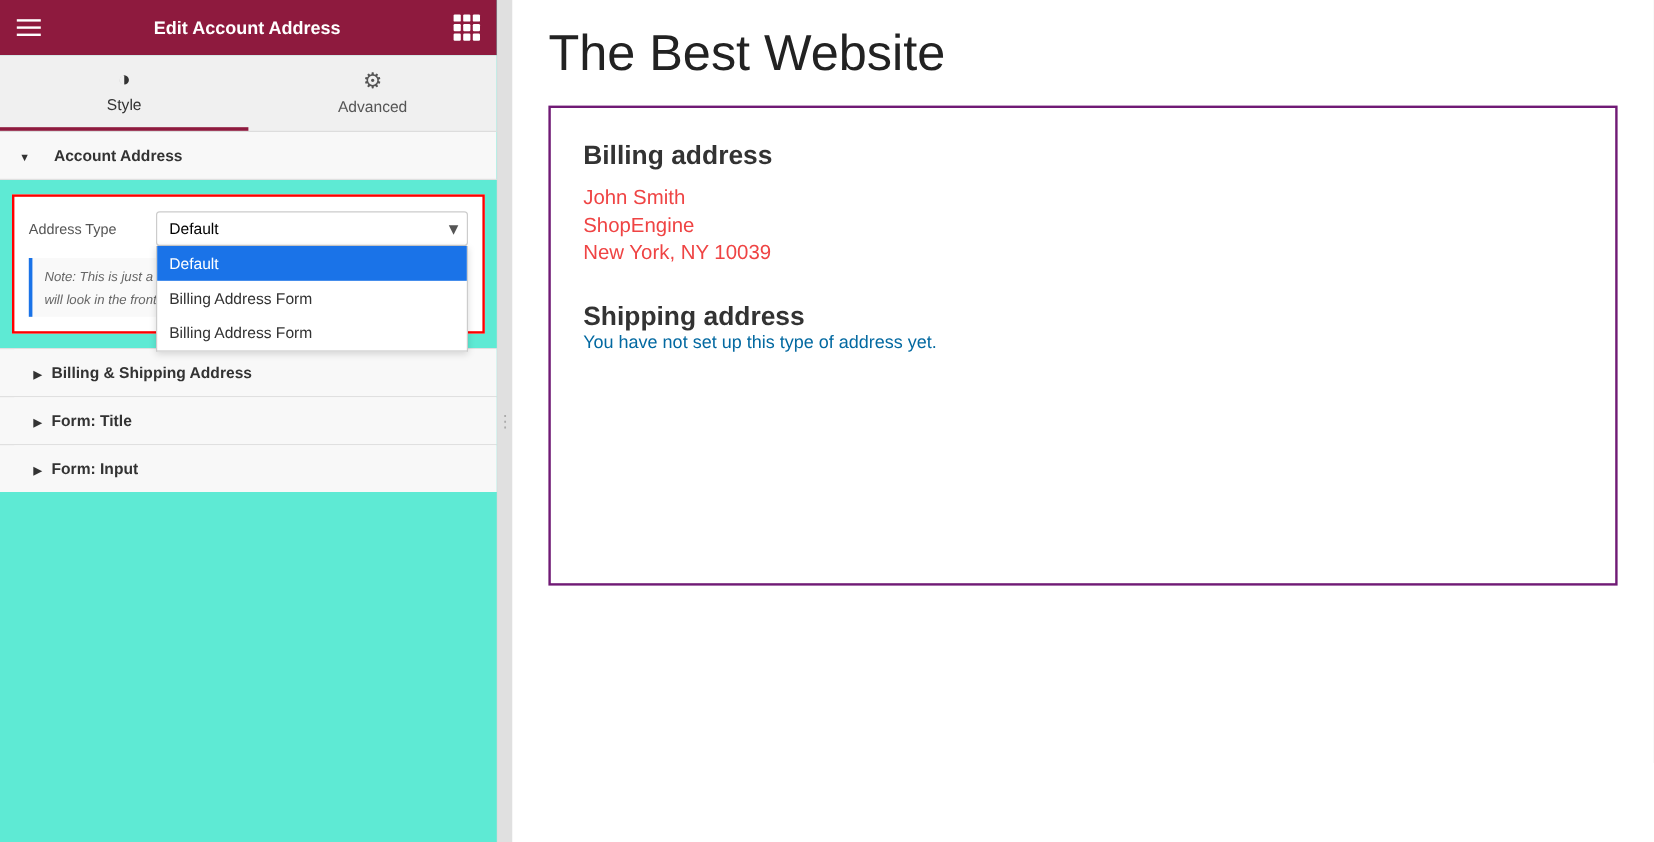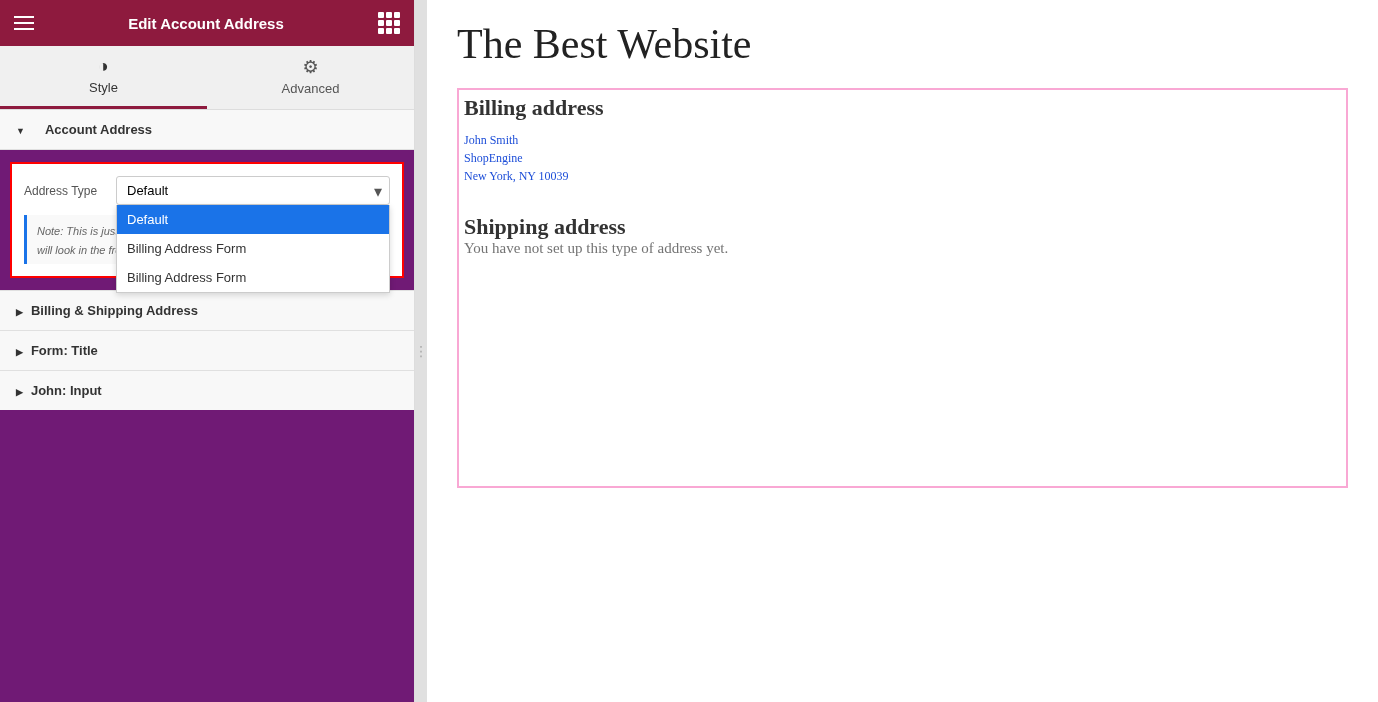--- a/index.html
+++ b/index.html
@@ -4,21 +4,21 @@
   <style>
     * { box-sizing: border-box; margin: 0; padding: 0; }
     body { font-family: Arial, sans-serif; display: flex; height: 702px; overflow: hidden; background: #f0f0f0; }
 
     
     .left-panel {
       width: 415px;
       min-width: 415px;
       display: flex;
       flex-direction: column;
-      background: #701a75;
+      background: #5eead4;
       border-right: 1px solid #ddd;
       height: 702px;
       overflow: hidden;
     }
 
     
     .panel-header {
       background: #8e1a3e;
       color: white;
       display: flex;
@@ -116,21 +116,21 @@
       border: 2px solid red;
       margin: 12px 10px;
       padding: 12px;
       background: white;
       position: relative;
     }
 
     .field-row {
       display: flex;
       align-items: center;
-      gap: 2px;
+      gap: 16px;
       margin-bottom: 8px;
     }
     .field-label {
       font-size: 12px;
       color: #555;
       width: 90px;
       min-width: 90px;
     }
     .select-wrapper {
       position: relative;
@@ -193,68 +193,68 @@
       line-height: 1.5;
     }
 
     
     .collapsed-section {
       border-top: 1px solid #e0e0e0;
       background: #f8f8f8;
     }
     .collapsed-section .section-header {
       border-bottom: none;
+      margin-left: 12px;
     }
 
     
     .right-panel {
       flex: 1;
       background: #fff;
       padding: 20px 30px;
       position: relative;
       overflow-y: auto;
-      font-family: Liberation Serif, serif;
     }
 
     .canvas-border {
-      border: 2px solid #f9a8d4;
-      padding: 5px;
+      border: 2px solid #701a75;
+      padding: 27px;
       min-height: 400px;
     }
 
     .page-title {
       font-size: 42px;
       font-weight: 400;
       color: #222;
       margin-bottom: 20px;
     }
 
     .billing-title {
       font-size: 22px;
       font-weight: 600;
       color: #333;
       margin-bottom: 12px;
     }
 
     .address-line {
-      font-size: 12px;
-      color: #1d4ed8;
+      font-size: 17px;
+      color: #ef4444;
       margin-bottom: 3px;
     }
 
     .shipping-title {
       font-size: 22px;
       font-weight: 600;
       color: #333;
       margin-top: 30px;
     }
 
     .shipping-note {
       font-size: 15px;
-      color: #737373;
+      color: #0369a1;
     }
 
     
     .collapse-arrow {
       margin-right: 8px;
       display: inline-block;
     }
     .collapse-arrow.down::before { content: '▼'; font-size: 9px; }
     .collapse-arrow.right::before { content: '▶'; font-size: 9px; }
 
@@ -347,21 +347,21 @@
       <div class="section-header">
         <span class="collapse-arrow right"></span>
         <span>Form: Title</span>
       </div>
     </div>
 
 
     <div class="collapsed-section">
       <div class="section-header">
         <span class="collapse-arrow right"></span>
-        <span>John: Input</span>
+        <span>Form: Input</span>
       </div>
     </div>
 
   </div>
 </div>
 
 <div class="resize-handle">⋮</div>
 
 <div class="right-panel">
   <h1 class="page-title">The Best Website</h1>

